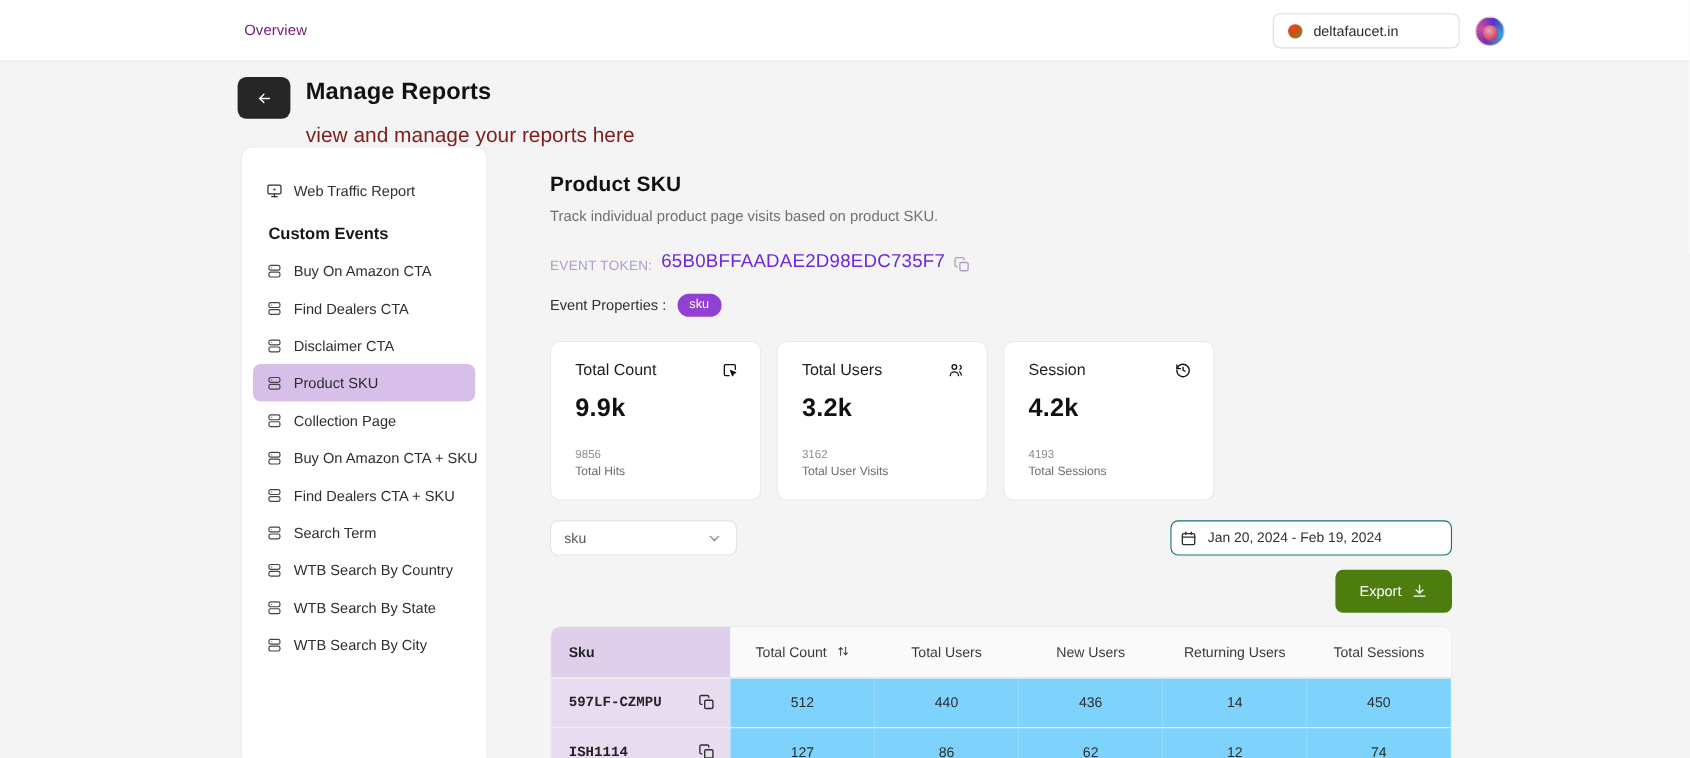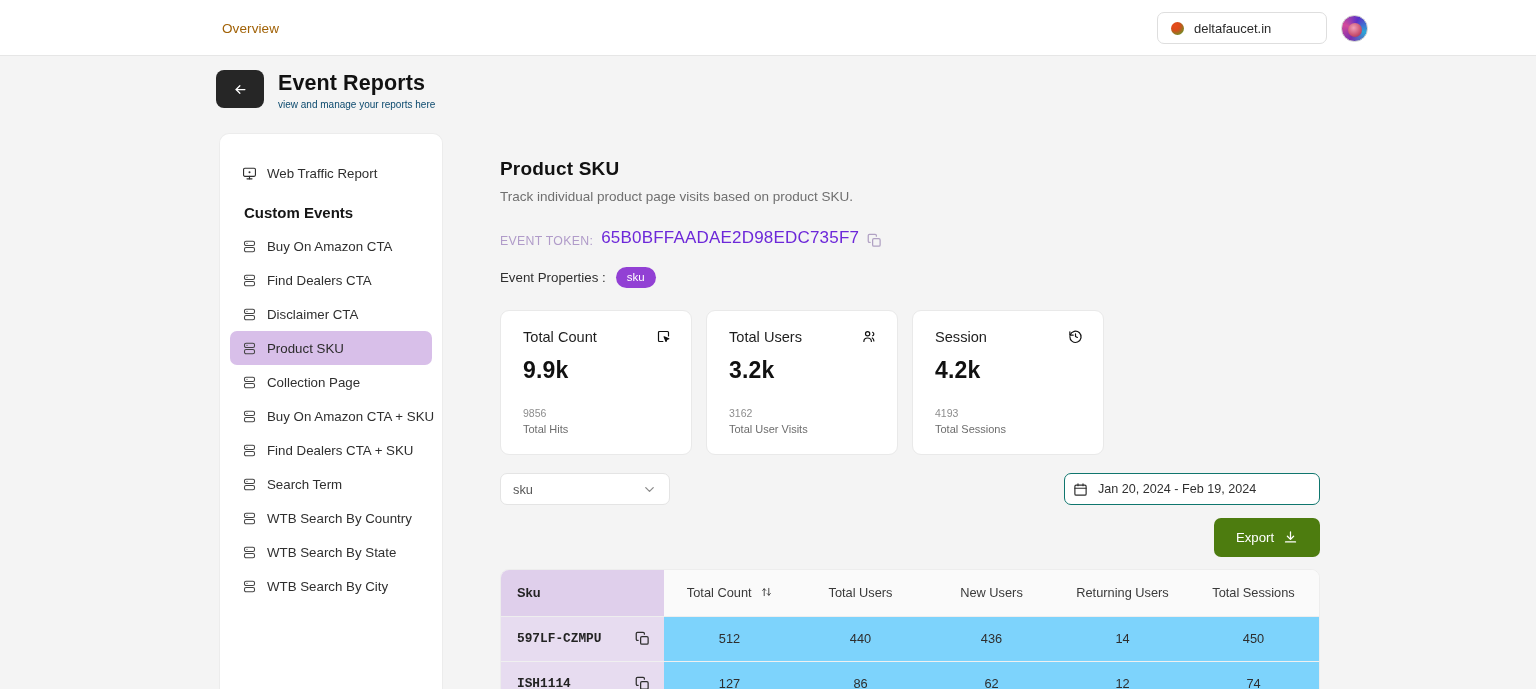--- a/index.html
+++ b/index.html
@@ -12,21 +12,21 @@
   .page { position: relative; width: 1536px; height: 689px; background: #f4f4f4; }
 
   
   .topbar {
     position: absolute; top: 0; left: 0; width: 1536px; height: 56px;
     background: #ffffff; border-bottom: 1px solid #e6e6e6;
     display: flex; align-items: center;
   }
   .topbar-left { margin-left: 222px; }
   .overview-link {
-    font-size: 13.5px; color: #a16207; letter-spacing: .1px;
+    font-size: 13.5px; color: #701a75; letter-spacing: .1px;
   }
   .topbar-right {
     position: absolute; right: 168px; top: 12px;
     display: flex; align-items: center; gap: 14px; padding-left: 47px;
   }
   .domain-chip {
     display: flex; align-items: center; gap: 10px;
     width: 170px; height: 32px; padding: 0 13px;
     border: 1px solid #dedede; border-radius: 7px; background: #fff;
   }
@@ -57,21 +57,21 @@
     width: 48px; height: 38px; border-radius: 8px; background: #262626;
     display: flex; align-items: center; justify-content: center;
     border: none; cursor: pointer;
   }
   .back-btn svg { display: block; }
   .header-texts { padding-top: 0px; }
   .page-title {
     font-size: 21.5px; font-weight: bold; color: #121212; line-height: 26px;
     letter-spacing: .1px;
   }
-  .page-sub { font-size: 10px; color: #0c4a6e; line-height: 18px; margin-top: 0; }
+  .page-sub { font-size: 19px; color: #7f1d1d; line-height: 18px; margin-top: 19px; }
 
   
   .sidebar {
     position: absolute; left: 219px; top: 133px;
     width: 224px; height: 556px;
     background: #ffffff;
     border-top-left-radius: 10px; border-top-right-radius: 10px;
     border: 1px solid #ececec; border-bottom: none;
     padding: 22px 8px 0 8px;
   }
@@ -195,21 +195,21 @@
   </div>
 
   <div class="page-header">
     <button class="back-btn">
       <svg class="icon" width="19" height="19" viewBox="0 0 24 24" fill="none" stroke="#ffffff" stroke-width="2" stroke-linecap="round" stroke-linejoin="round">
         <line x1="19" y1="12" x2="5" y2="12"></line>
         <polyline points="11 18 5 12 11 6"></polyline>
       </svg>
     </button>
     <div class="header-texts">
-      <div class="page-title">Event Reports</div>
+      <div class="page-title">Manage Reports</div>
       <div class="page-sub">view and manage your reports here</div>
     </div>
   </div>
 
   <div class="sidebar">
 
     <div class="side-item">
       <svg class="icon" viewBox="0 0 24 24" fill="none" stroke="#2f2f2f" stroke-width="1.8" stroke-linecap="round" stroke-linejoin="round">
         <rect x="2.5" y="3.5" width="19" height="13" rx="2"></rect>
         <circle cx="12" cy="10" r="1.6" fill="#2f2f2f" stroke="none"></circle>

